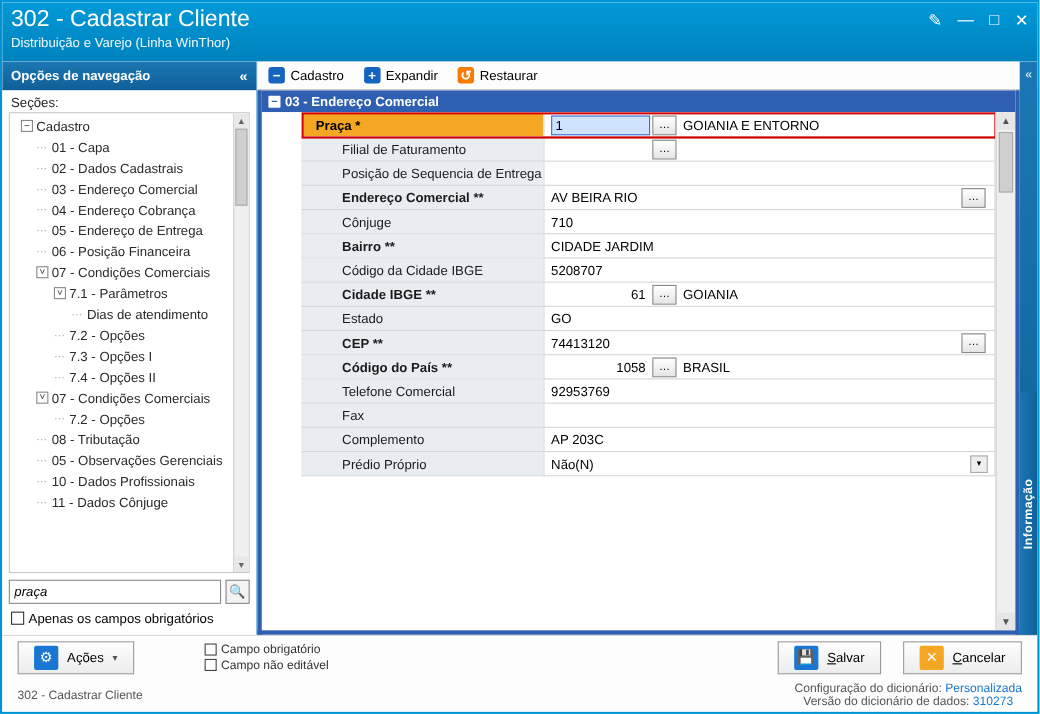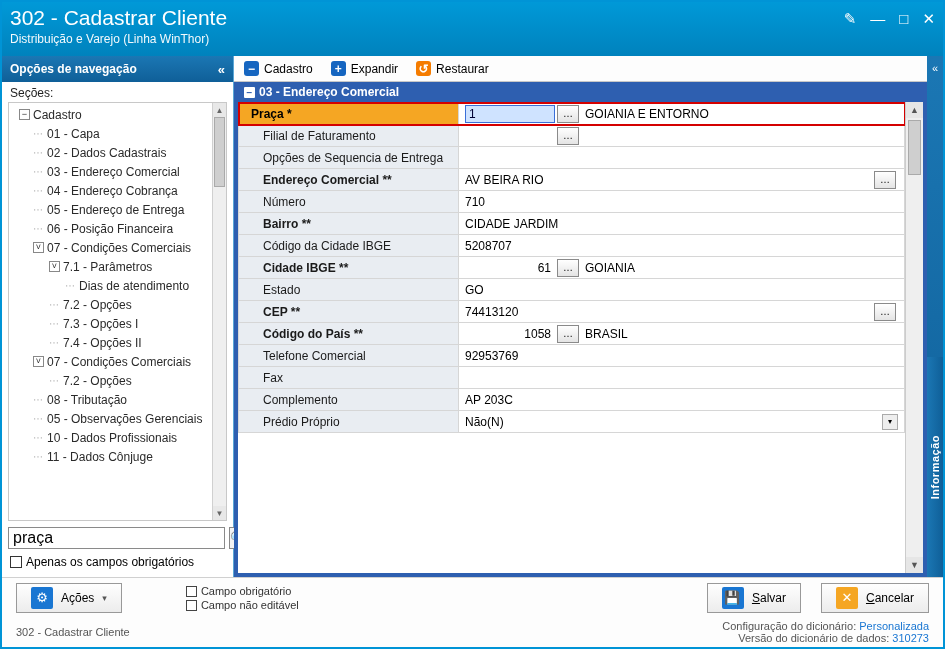--- a/index.html
+++ b/index.html
@@ -22,64 +22,64 @@
   .tree { position:absolute; inset:0 14px 0 0; overflow:hidden; padding:2px 0 2px 6px; }
   .tree-scroll { position:absolute; right:0; top:0; bottom:0; width:14px; background:#efefef; border-left:1px solid #d0d0d0; }
   .tree-scroll .thumb { position:absolute; left:1px; right:1px; top:14px; height:70px; background:#cfcfcf; border:1px solid #aaa; }
   .tree-scroll .arrow { position:absolute; left:0; right:0; height:14px; display:flex; align-items:center; justify-content:center; color:#666; font-size:8px; background:#e8e8e8; }
   .tree-scroll .arrow.up{top:0;} .tree-scroll .arrow.down{bottom:0;}
   .node { display:flex; align-items:center; font-size:12px; color:#2a2a2a; height:19px; white-space:nowrap; }
   .node .dash { color:#b0b0b0; margin-right:4px; font-size:10px; }
   .node .exp { width:11px; height:11px; border:1px solid #888; display:inline-flex; align-items:center; justify-content:center; font-size:9px; line-height:1; margin-right:3px; background:#fff; }
   .node.lv0{padding-left:4px;} .node.lv1{padding-left:18px;} .node.lv2{padding-left:34px;} .node.lv3{padding-left:50px;}
   .search-row { display:flex; padding:0 6px 6px 6px; gap:4px; }
-  .search-row input { flex:1; height:22px; border:1px solid #8a8a8a; font-size:16px; padding:0 4px; }
+  .search-row input { flex:1; height:22px; border:1px solid #8a8a8a; font-size:12px; padding:0 4px;font-style:italic; }
   .search-row .sbtn { width:22px; height:22px; border:1px solid #888; background:#f3f3f3; display:flex; align-items:center; justify-content:center; font-size:12px; cursor:pointer; }
   .chk-row { display:flex; align-items:center; padding:0 8px 8px 8px; font-size:12px; gap:4px; }
   .chk { width:12px; height:12px; border:1px solid #333; background:#fff; }
   
   .main { flex:1; display:flex; flex-direction:column; position:relative; }
   .toolbar { height:26px; border-bottom:1px solid #c8c8c8; display:flex; align-items:center; gap:18px; padding:0 10px; font-size:12px; background:#fdfdfd; }
   .toolbar .tbbtn { display:flex; align-items:center; gap:5px; cursor:pointer; }
   .ticon { width:15px; height:15px; border-radius:3px; display:inline-flex; align-items:center; justify-content:center; color:#fff; font-size:12px; font-weight:bold; }
   .ticon.minus{background:#1565c0;} .ticon.plus{background:#1565c0;} .ticon.restore{background:#f57c00;}
   .right-collapse { position:absolute; right:0; top:0; bottom:0; width:16px; background:linear-gradient(to bottom,#1b77b4,#0f5f98); color:#fff; display:flex; flex-direction:column; align-items:center; justify-content:flex-start; padding-top:6px; }
   .right-collapse .chev{font-size:11px;}
   .info-tab { position:absolute; right:0; bottom:0; width:16px; height:220px; background:linear-gradient(to right,#1b77b4,#0f5f98); color:#fff; display:flex; align-items:center; justify-content:center; }
   .info-tab span{ writing-mode:vertical-rl; transform:rotate(180deg); font-size:11px; font-weight:bold; letter-spacing:.5px; }
   .panel { flex:1; margin:0 16px 0 0; border:4px solid #2e5fb0; border-top:none; overflow:hidden; position:relative; display:flex; flex-direction:column; }
   .panel-header { height:20px; background:#2e5fb0; color:#fff; font-size:12px; font-weight:bold; display:flex; align-items:center; padding:0 6px; gap:4px; }
   .panel-header .hicon{width:11px;height:11px;background:#fff;color:#2e5fb0;display:inline-flex;align-items:center;justify-content:center;font-size:10px;border-radius:1px;}
   .grid-wrap { flex:1; overflow:hidden; position:relative; background:#fff; }
-  .grid { position:absolute; inset:0 18px 0 0; overflow:hidden; }
+  .grid { position:absolute; inset:0 18px 0 0; overflow:hidden;margin-left:36px; }
   .gscroll { position:absolute; right:0; top:0; bottom:0; width:18px; background:#efefef; border-left:1px solid #ccc; }
   .gscroll .arrow{position:absolute;left:0;right:0;height:16px;background:#e6e6e6;display:flex;align-items:center;justify-content:center;font-size:9px;color:#555;} .gscroll .arrow.up{top:0;} .gscroll .arrow.down{bottom:0;}
   .gscroll .thumb{position:absolute;left:2px;right:2px;top:18px;height:55px;background:#cfcfcf;border:1px solid #aaa;}
   table.form { width:100%; border-collapse:collapse; table-layout:fixed; }
   table.form td { border:1px solid #d6d6d6; font-size:12px; height:22px; padding:0 6px; vertical-align:middle; white-space:nowrap; overflow:hidden; }
-  table.form tr td:first-child { background:#e9edf2; width:220px; padding-left:24px; color:#1a1a1a; }
+  table.form tr td:first-child { background:#e9edf2; width:220px; padding-left:36px; color:#1a1a1a; }
   table.form tr.bold td:first-child { font-weight:bold; }
   table.form tr.focus td:first-child { background:#f5a623; color:#000; padding-left:12px; }
   table.form tr.focus { outline:2px solid #d40000; outline-offset:-1px; }
   .valcell { display:flex; align-items:center; gap:0; height:100%; }
   .valcell .num { text-align:right; padding-right:4px; }
   .ellips { width:22px; height:18px; border:1px solid #8a8a8a; background:linear-gradient(#fff,#e4e4e4); display:inline-flex; align-items:center; justify-content:center; font-size:10px; cursor:pointer; margin:0 2px; }
   .valcell input { border:none; outline:none; font-size:12px; height:18px; flex:0 0 auto; }
   .valcell .focusinput { border:1px solid #3a6fd8; background:#cfe3ff; color:#003; width:80px; padding:0 3px; }
   
   .footer { height:70px; border-top:1px solid #d0d0d0; background:#fdfdfd; display:flex; flex-direction:column; }
   .footer-row1 { flex:1; display:flex; align-items:center; padding:0 14px; gap:20px; }
   .btn { height:30px; border:1px solid #999; background:linear-gradient(#fefefe,#ececec); display:inline-flex; align-items:center; padding:0 14px; font-size:12px; cursor:pointer; gap:8px; }
   .btn .bicon{width:22px;height:22px;display:inline-flex;align-items:center;justify-content:center;color:#fff;border-radius:2px;font-size:13px;}
   .bicon.acoes{background:#1976d2;} .bicon.save{background:#1976d2;} .bicon.cancel{background:#f5a623;}
   .legend { font-size:11px; color:#333; display:flex; flex-direction:column; gap:2px; }
-  .legend .lrow{display:flex;align-items:flex-end;gap:4px;padding-left:44px;}
+  .legend .lrow{display:flex;align-items:center;gap:4px;padding-left:44px;}
   .legend .lchk{width:11px;height:11px;border:1px solid #444;background:#fff;}
   .footer-row2 { height:30px; display:flex; align-items:center; justify-content:space-between; padding:0 14px; font-size:11px; color:#555; }
-  .footer-row2 .right{text-align:right;}
+  .footer-row2 .right{text-align:center;}
   .footer-row2 .link{color:#1976d2;}
   .spacer{flex:1;}
   .under { text-decoration:underline; }
 </style>
 </head>
 <body>
 
 <div class="titlebar">
   <div class="titles">
     <div class="title">302 - Cadastrar Cliente</div>
@@ -234,34 +234,34 @@
             <tr>
                   <td>Filial de Faturamento</td>
                   <td>
                     <div class="valcell">
                       <span style="width:90px"></span>
                       <span class="ellips">…</span>
                     </div>
                   </td>
                 </tr>
             <tr>
-                  <td>Opções de Sequencia de Entrega</td>
+                  <td>Posição de Sequencia de Entrega</td>
                   <td></td>
                 </tr>
             <tr class="bold">
                   <td>Endereço Comercial **</td>
                   <td>
                     <div class="valcell">
                       <span style="flex:1">AV BEIRA RIO</span>
                       <span class="ellips">…</span>
                     </div>
                   </td>
                 </tr>
             <tr>
-                  <td>Número</td>
+                  <td>Cônjuge</td>
                   <td>710</td>
                 </tr>
             <tr class="bold">
                   <td>Bairro **</td>
                   <td>CIDADE JARDIM</td>
                 </tr>
             <tr>
                   <td>Código da Cidade IBGE</td>
                   <td>5208707</td>
                 </tr>

